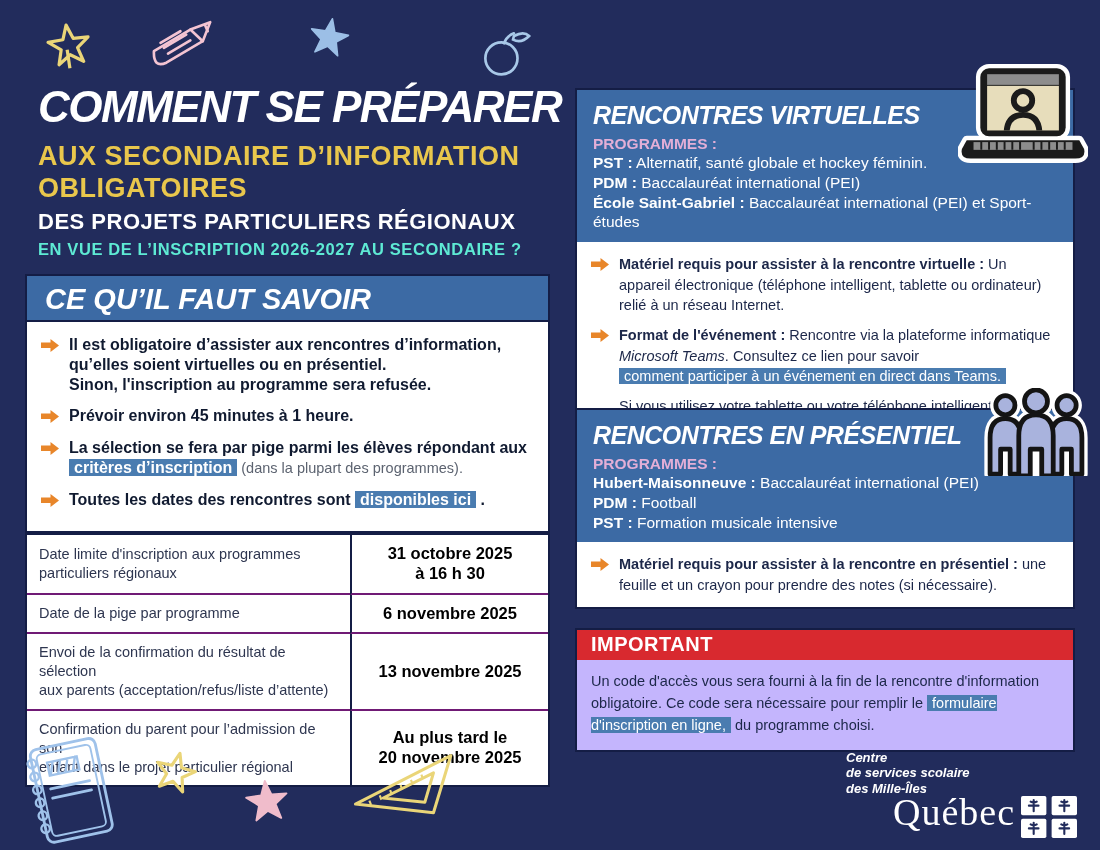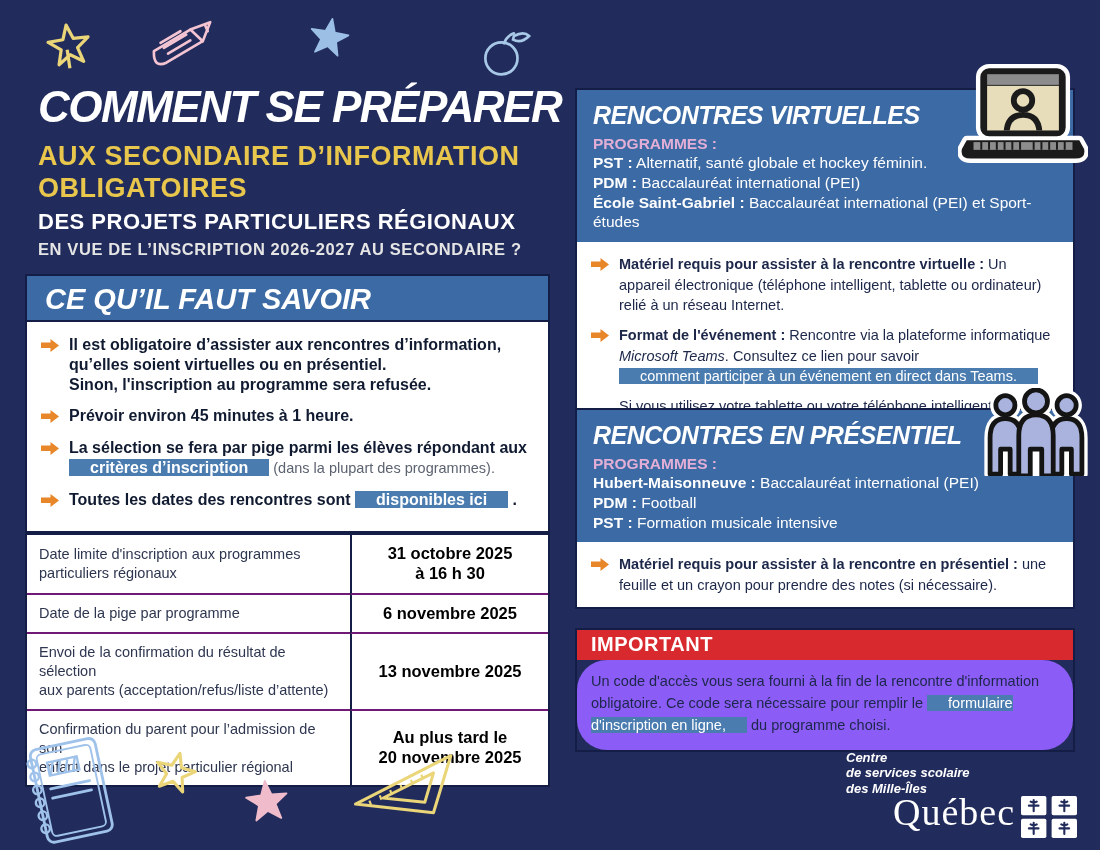--- a/index.html
+++ b/index.html
@@ -4,31 +4,31 @@
 <style>
   * { margin:0; padding:0; box-sizing:border-box; }
   html,body { width:1100px; height:850px; }
   body { font-family:"Liberation Sans", sans-serif; background:#222c5c; position:relative; overflow:hidden; }
   .abs { position:absolute; }
 
   
   .main-title { color:#fff; font-size:44px; font-weight:bold; font-style:italic; letter-spacing:-1.5px; white-space:nowrap; }
   .sub-yellow { color:#e9c74c; font-size:27px; font-weight:bold; letter-spacing:0.5px; line-height:1.2; white-space:nowrap; }
   .sub-white  { color:#fff; font-size:22px; font-weight:bold; letter-spacing:0.5px; white-space:nowrap; }
-  .sub-small  { color:#e5e5e5; font-size:16.5px; font-weight:bold; letter-spacing:0.6px; white-space:nowrap; }
+  .sub-small  { color:#5eead4; font-size:16.5px; font-weight:bold; letter-spacing:0.6px; white-space:nowrap; }
 
   
   .panel { border:2px solid #141d45; }
   .blue-head { background:#3c6aa4; color:#fff; }
   .box-title { font-style:italic; font-weight:bold; white-space:nowrap; }
   .white-body { background:#fff; color:#101a30; }
 
   .bullet { display:flex; gap:9px; align-items:flex-start; }
   .arr { flex:0 0 auto; width:19px; height:15px; margin-top:3px; }
-  .hl { background:#4a7cb0; color:#fff; padding:0 21px; font-weight:bold; cursor:pointer; }
+  .hl { background:#4a7cb0; color:#fff; padding:0 5px; font-weight:bold; cursor:pointer; }
   .note-gray { color:#5c6370; font-weight:normal; font-size:14.5px; }
 
   
   .savoir-head { height:46px; padding:7px 0 0 18px; font-size:29px; border-bottom:2px solid #141d45; }
   .savoir-body { padding:13px 14px; font-size:16px; font-weight:bold; line-height:1.24; }
   .savoir-body .bullet { margin-bottom:12px; }
 
   
   .dates-table { background:#fff; display:grid; grid-template-columns:62% 38%; }
   .dates-table .cell { border-bottom:2px solid #701a75; padding:9px 12px; display:flex; flex-direction:column; justify-content:center; }
@@ -41,21 +41,21 @@
   .rbox-blue .box-title { font-size:25px; letter-spacing:-0.5px; }
   .prog-label { color:#e3afd7; font-weight:bold; font-size:15.5px; margin-top:5px; }
   .prog-line { font-size:15.5px; line-height:1.28; }
   .prog-line b { font-weight:bold; }
   .rbox-white { background:#fff; color:#1c2749; font-size:14.5px; line-height:1.4; padding:12px 14px; }
   .rbox-white b { font-weight:bold; }
   .rbox-white .bullet { margin-bottom:10px; }
 
   
   .imp-head { background:#d8292f; color:#fff; font-weight:bold; font-size:20px; padding:3px 0 4px 14px; letter-spacing:0.5px; }
-  .imp-body { background:#8b5cf6; color:#1c2749; font-size:14.5px; line-height:1.5; padding:11px 14px 14px 14px;border-radius:30px; }
+  .imp-body { background:#c4b5fd; color:#1c2749; font-size:14.5px; line-height:1.5; padding:11px 14px 14px 14px; }
 
   
   .org { color:#fff; font-weight:bold; font-style:italic; font-size:13px; line-height:1.18; }
   .wordmark { color:#fff; font-family:"Liberation Serif", serif; font-size:38px; letter-spacing:1px; }
 </style>
 </head>
 <body>
 
 <svg class="abs" style="left:46px;top:20px" width="46" height="54" viewBox="0 0 50 54">
   <path d="M25 3 30.6 18.3 46.9 18.9 34 28.9 38.5 44.6 25 35.5 11.5 44.6 16 28.9 3.1 18.9 19.4 18.3 Z" fill="none" stroke="#ead578" stroke-width="3.5" stroke-linejoin="round" transform="rotate(-8 25 26)"></path>

